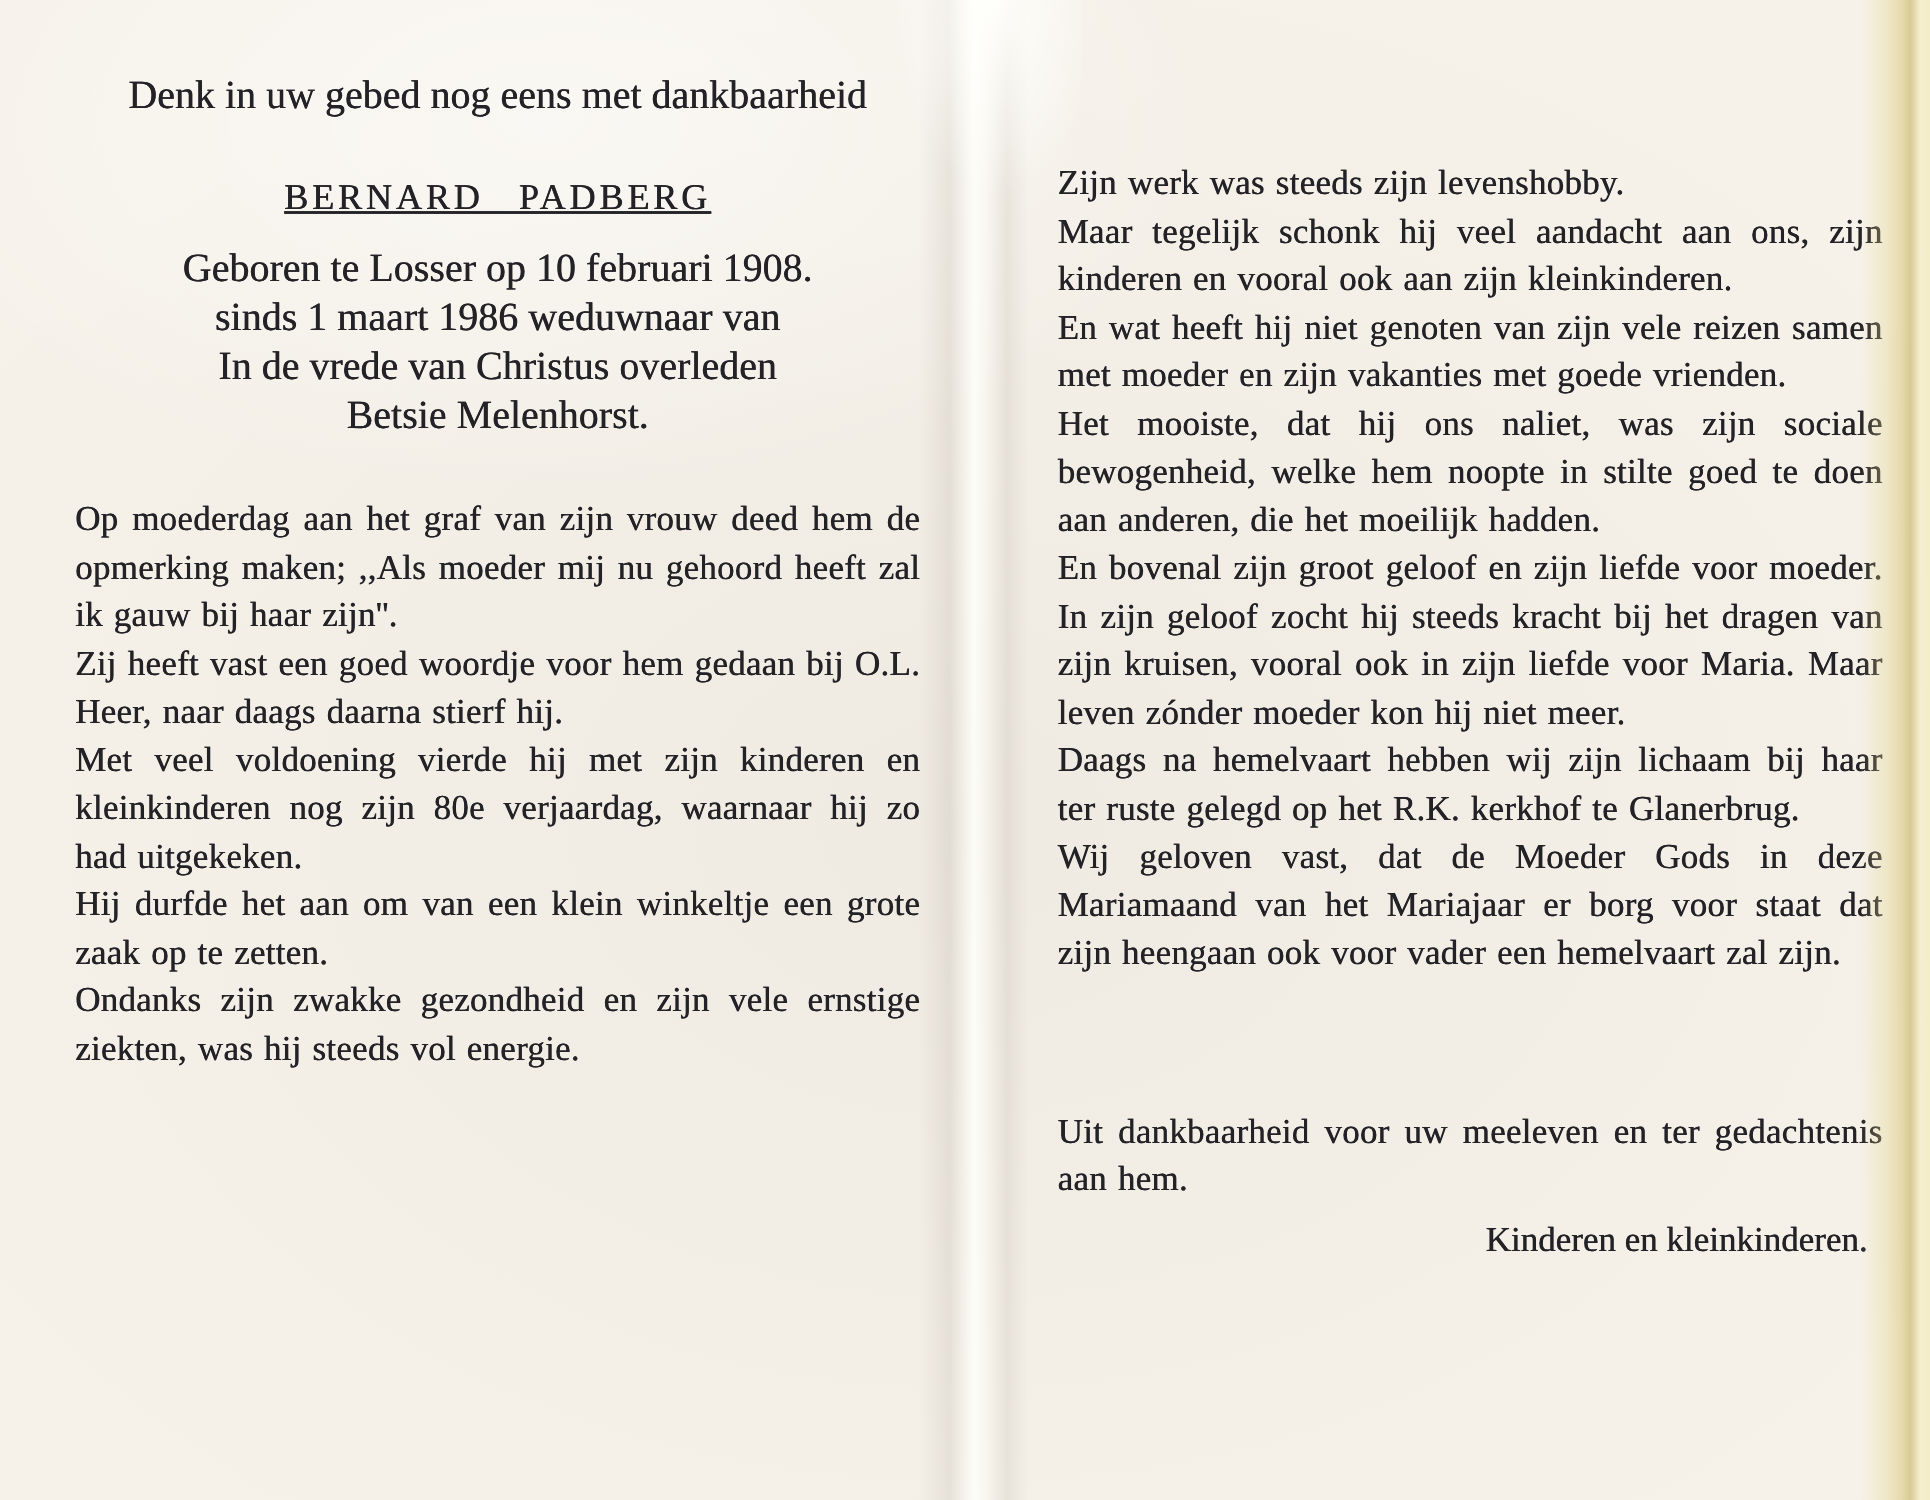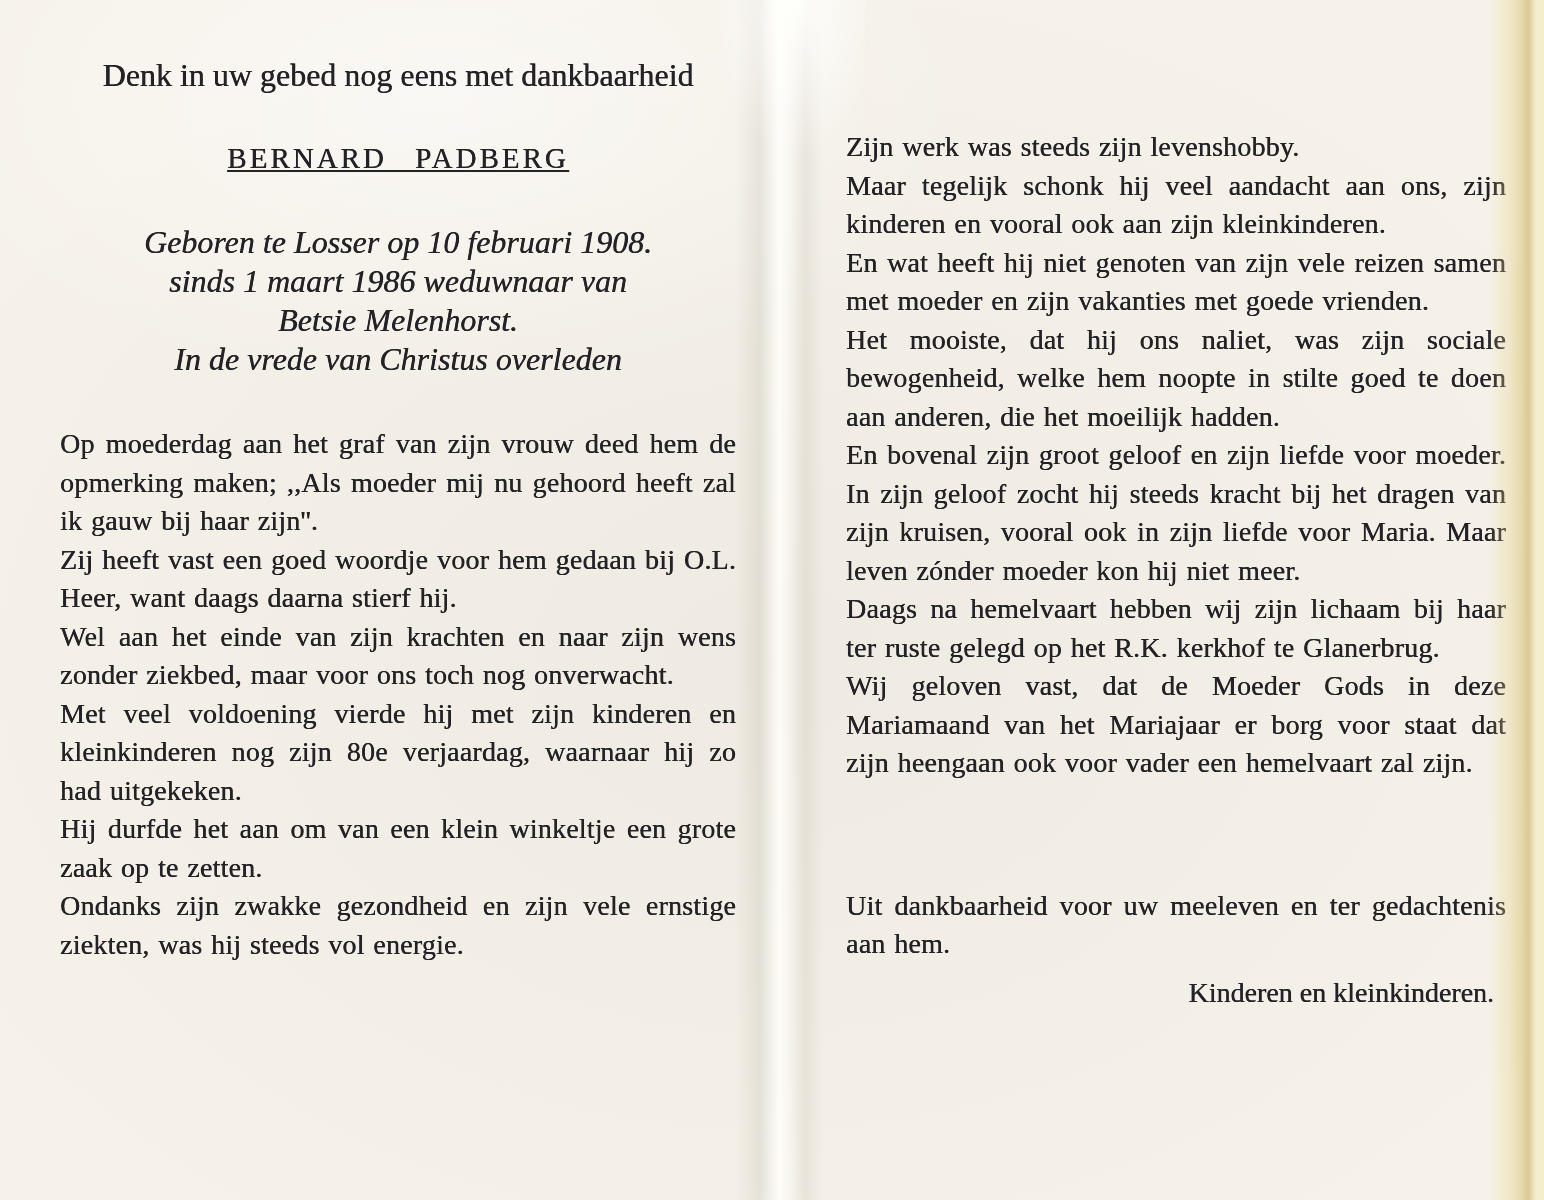--- a/index.html
+++ b/index.html
@@ -87,21 +87,21 @@
     margin: 46px 0 0 0;
     text-align: center;
     font-size: 29px;
     line-height: 34px;
     font-weight: normal;
     letter-spacing: 3px;
     word-spacing: 18px;
     text-decoration: underline;
   }
 
-  .details { margin-top: 48px; font-style: italic; }
+  .details { margin-top: 20px; }
   .body    { margin-top: 46px; }
 
   .para {
     margin: 0;
     font-size: 28px;
     line-height: 38.5px;
     text-align: justify;
     letter-spacing: 0.2px;
     word-spacing: 1.5px;
     hyphens: manual;
@@ -125,28 +125,27 @@
   <div class="page-left">
     <div class="intro">
         <p class="center-line">Denk in uw gebed nog eens met dankbaarheid</p>
       </div>
 
     <h1 class="name">BERNARD PADBERG</h1>
 
     <div class="details">
         <p class="center-line">Geboren te Losser op 10 februari 1908.</p>
         <p class="center-line">sinds 1 maart 1986 weduwnaar van</p>
+        <p class="center-line">In de vrede van Christus overleden</p>
         <p class="center-line">Betsie Melenhorst.</p>
-        <p class="center-line">In de vrede van Christus overleden</p>
       </div>
 
     <div class="body">
         <p class="para">Op moederdag aan het graf van zijn vrouw deed hem de opmerking maken; ,,Als moeder mij nu gehoord heeft zal ik gauw bij haar zijn''.</p>
-        <p class="para">Zij heeft vast een goed woordje voor hem ge­daan bij O.L. Heer, want daags daarna stierf hij.</p>
-        <p class="para">Wel aan het einde van zijn krachten en naar zijn wens zonder ziekbed, maar voor ons toch nog onverwacht.</p>
+        <p class="para">Zij heeft vast een goed woordje voor hem ge­daan bij O.L. Heer, naar daags daarna stierf hij.</p>
         <p class="para">Met veel voldoening vierde hij met zijn kinde­ren en kleinkinderen nog zijn 80e verjaardag, waarnaar hij zo had uitgekeken.</p>
         <p class="para">Hij durfde het aan om van een klein winkeltje een grote zaak op te zetten.</p>
         <p class="para">Ondanks zijn zwakke gezondheid en zijn vele ernstige ziekten, was hij steeds vol energie.</p>
       </div>
   </div>
 
   <div class="page-right">
     <div class="body">
         <p class="para">Zijn werk was steeds zijn levenshobby.</p>
         <p class="para">Maar tegelijk schonk hij veel aandacht aan ons, zijn kinderen en vooral ook aan zijn kleinkin­deren.</p>

